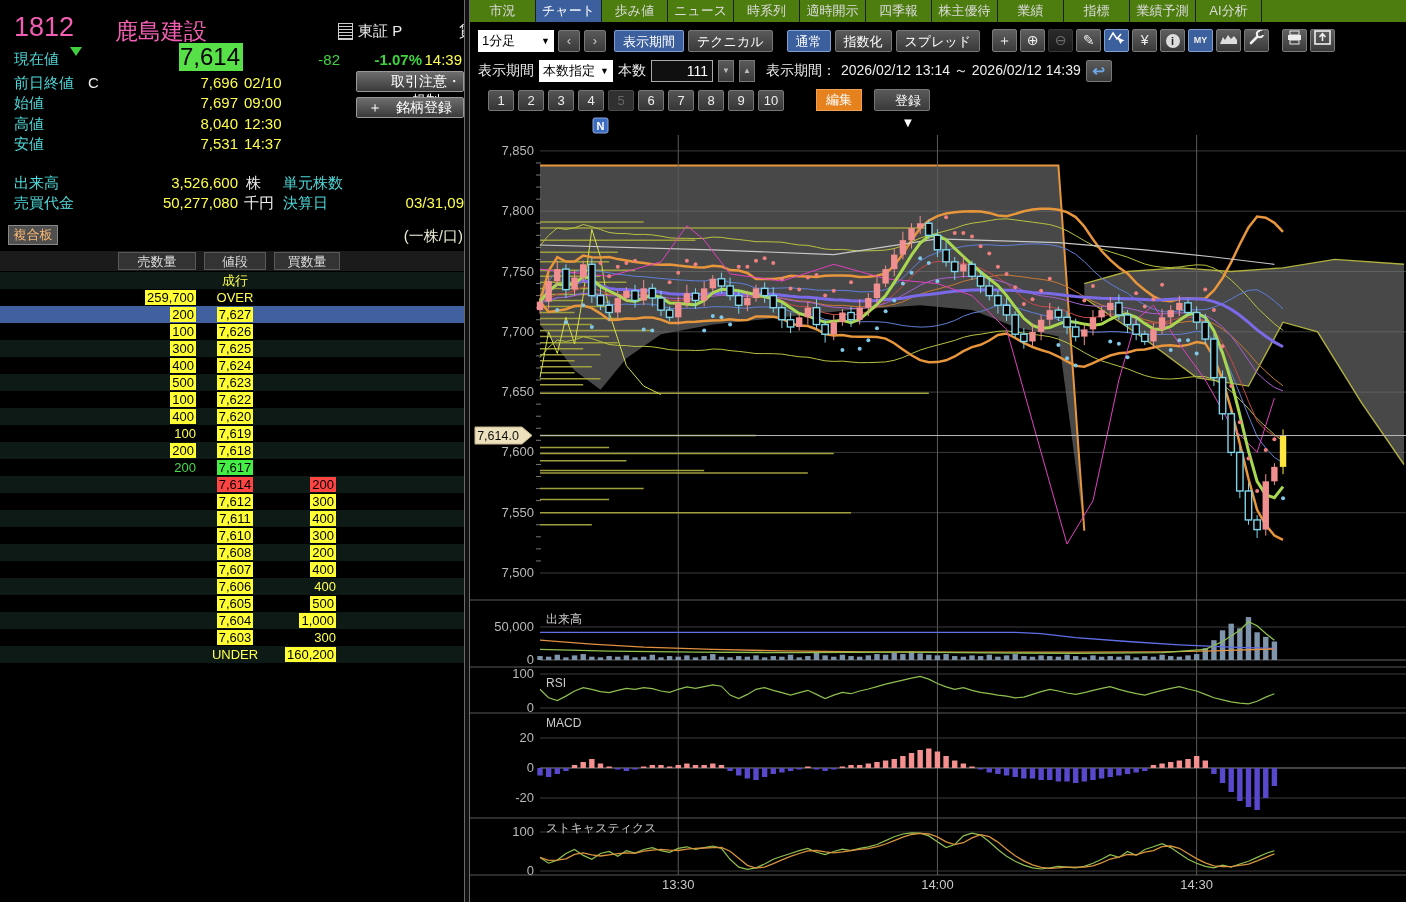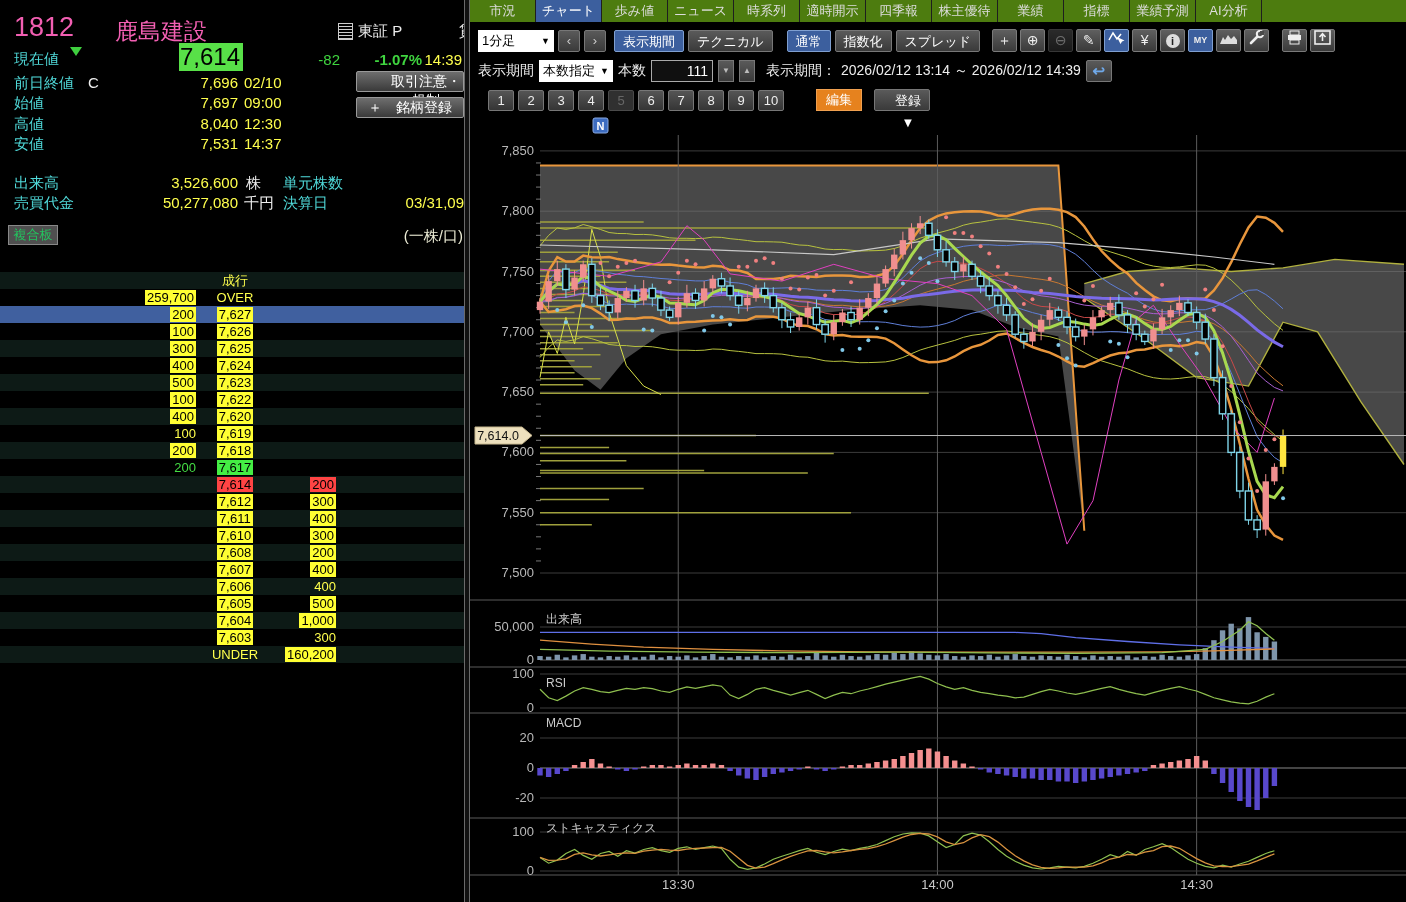--- a/index.html
+++ b/index.html
@@ -28,21 +28,21 @@
   #chg-pct{left:358px;top:51px;width:64px;text-align:right;font-weight:bold;}
   #cur-time{left:424px;top:51px;width:38px;text-align:right;}
   .inf-label{left:14px;}
   .inf-flag{left:88px;}
   .inf-val{left:130px;width:108px;text-align:right;}
   .inf-time{left:244px;}
   .btn-grad{background:linear-gradient(#6e6e6e,#3a3a3a);border:1px solid #999;color:#fff;
      font-size:14px;text-align:center;border-radius:2px;box-sizing:border-box;}
   #btn-caution{left:356px;top:71px;width:108px;height:21px;line-height:19px;padding-left:32px;}
   #btn-register{left:356px;top:97px;width:108px;height:21px;line-height:19px;}
-  #btn-composite{left:8px;top:225px;width:50px;height:20px;line-height:18px;background:#4f4f4f;border:1px solid #888;color:#22c55e;font-size:13px;text-align:center;box-sizing:border-box;}
+  #btn-composite{left:8px;top:225px;width:50px;height:20px;line-height:18px;background:#4f4f4f;border:1px solid #888;color:#fdba74;font-size:13px;text-align:center;box-sizing:border-box;}
   #per-unit{left:360px;top:227px;width:103px;text-align:right;color:#efefd8;font-size:15px;}
   
   #book-header{left:0;top:251px;width:464px;height:20px;background:#1b1b1b;}
   .bh-cell{position:absolute;top:1px;height:18px;line-height:18px;background:#333;border:1px solid #5a5a5a;color:#ddd;font-size:13px;text-align:center;box-sizing:border-box;}
   #book-rows{left:0;top:272px;width:464px;}
   .brow{position:absolute;left:0;width:464px;height:17px;font-size:13px;line-height:17px;}
   .bs{position:absolute;left:118px;width:78px;text-align:right;}
   .bp{position:absolute;left:204px;width:62px;text-align:center;}
   .bb{position:absolute;left:274px;width:62px;text-align:right;}
   .cell-y{background:#ffff33;color:#000;padding:0 2px;}
@@ -122,20 +122,25 @@
     <span class="abs yel" style="left:110px;top:194px;width:128px;text-align:right">50,277,080</span>
     <span class="abs wht" style="left:244px;top:194px">千円</span>
     <span class="abs cyan" style="left:283px;top:194px">決算日</span>
     <span class="abs yel" style="left:360px;top:194px;width:104px;text-align:right">03/31,09</span>
 
     <div id="btn-caution" class="abs btn-grad">取引注意・規制</div>
     <div id="btn-register" class="abs btn-grad">＋　銘柄登録</div>
     <div id="btn-composite" class="abs">複合板</div>
     <span id="per-unit" class="abs">(一株/口)</span>
 
+    <div id="book-header" class="abs">
+        <span class="bh-cell" style="left:118px;width:78px">売数量</span>
+        <span class="bh-cell" style="left:204px;width:62px">値段</span>
+        <span class="bh-cell" style="left:274px;width:66px">買数量</span>
+      </div>
     <div id="book-rows" class="abs">
         <div class="brow" style="top:0px;background:#0d1a16">
           <span class="bp"><span class="txt-y">成行</span></span>
         </div>
         <div class="brow" style="top:17px;background:#000">
           <span class="bs"><span class="cell-y">259,700</span></span>
           <span class="bp"><span class="txt-y">OVER</span></span>
         </div>
         <div class="brow" style="top:34px;background:#40609f">
           <span class="bs"><span class="cell-y">200</span></span>

